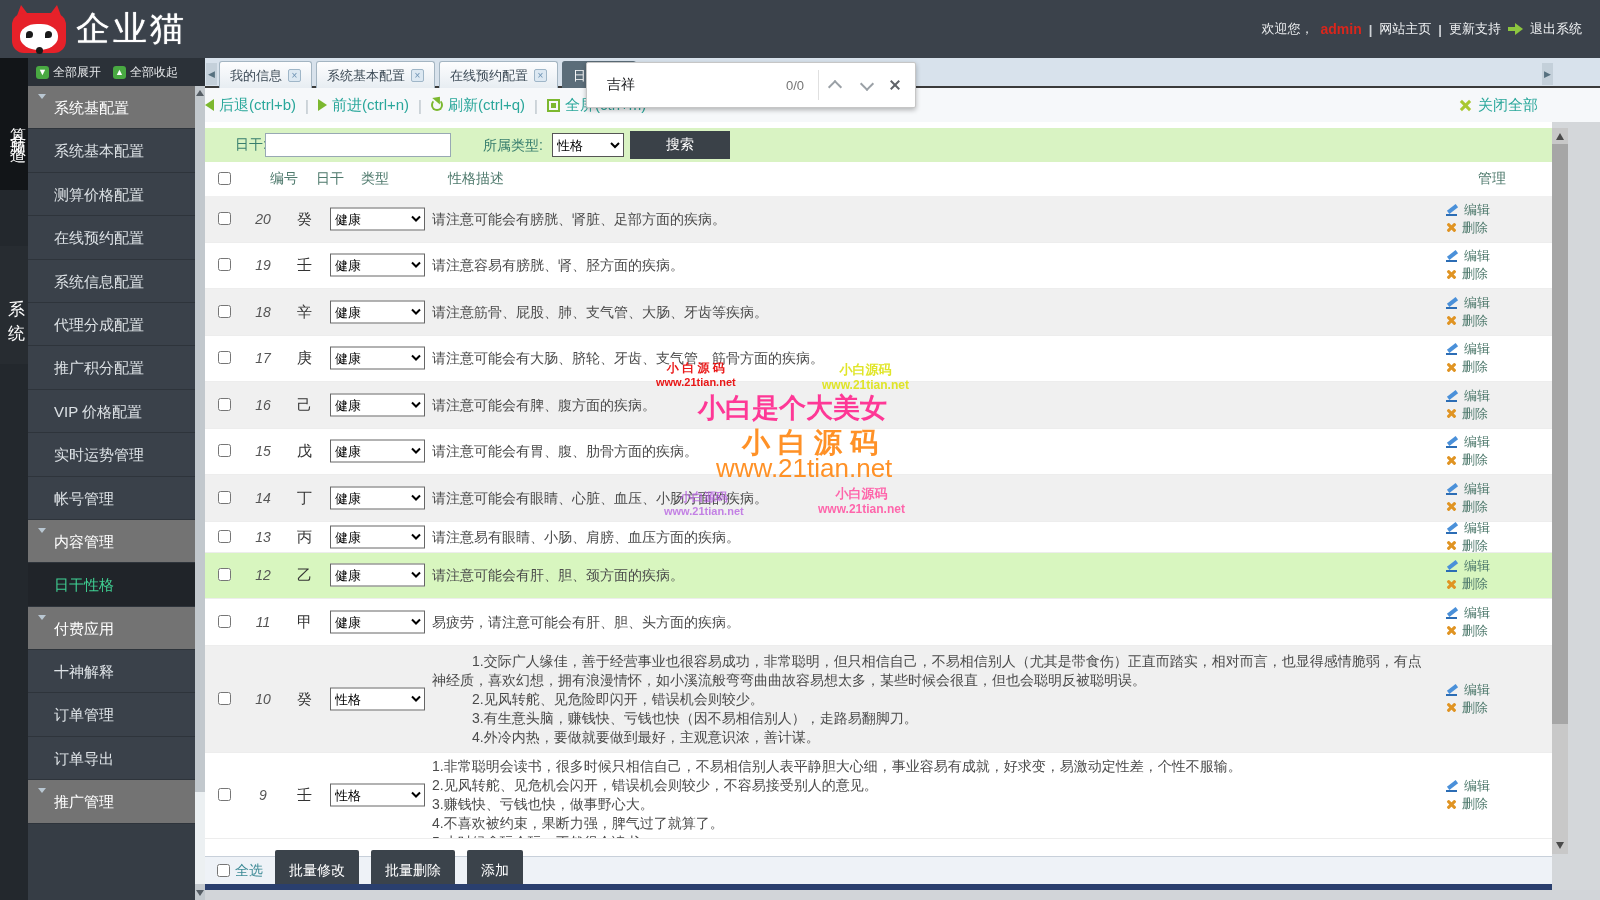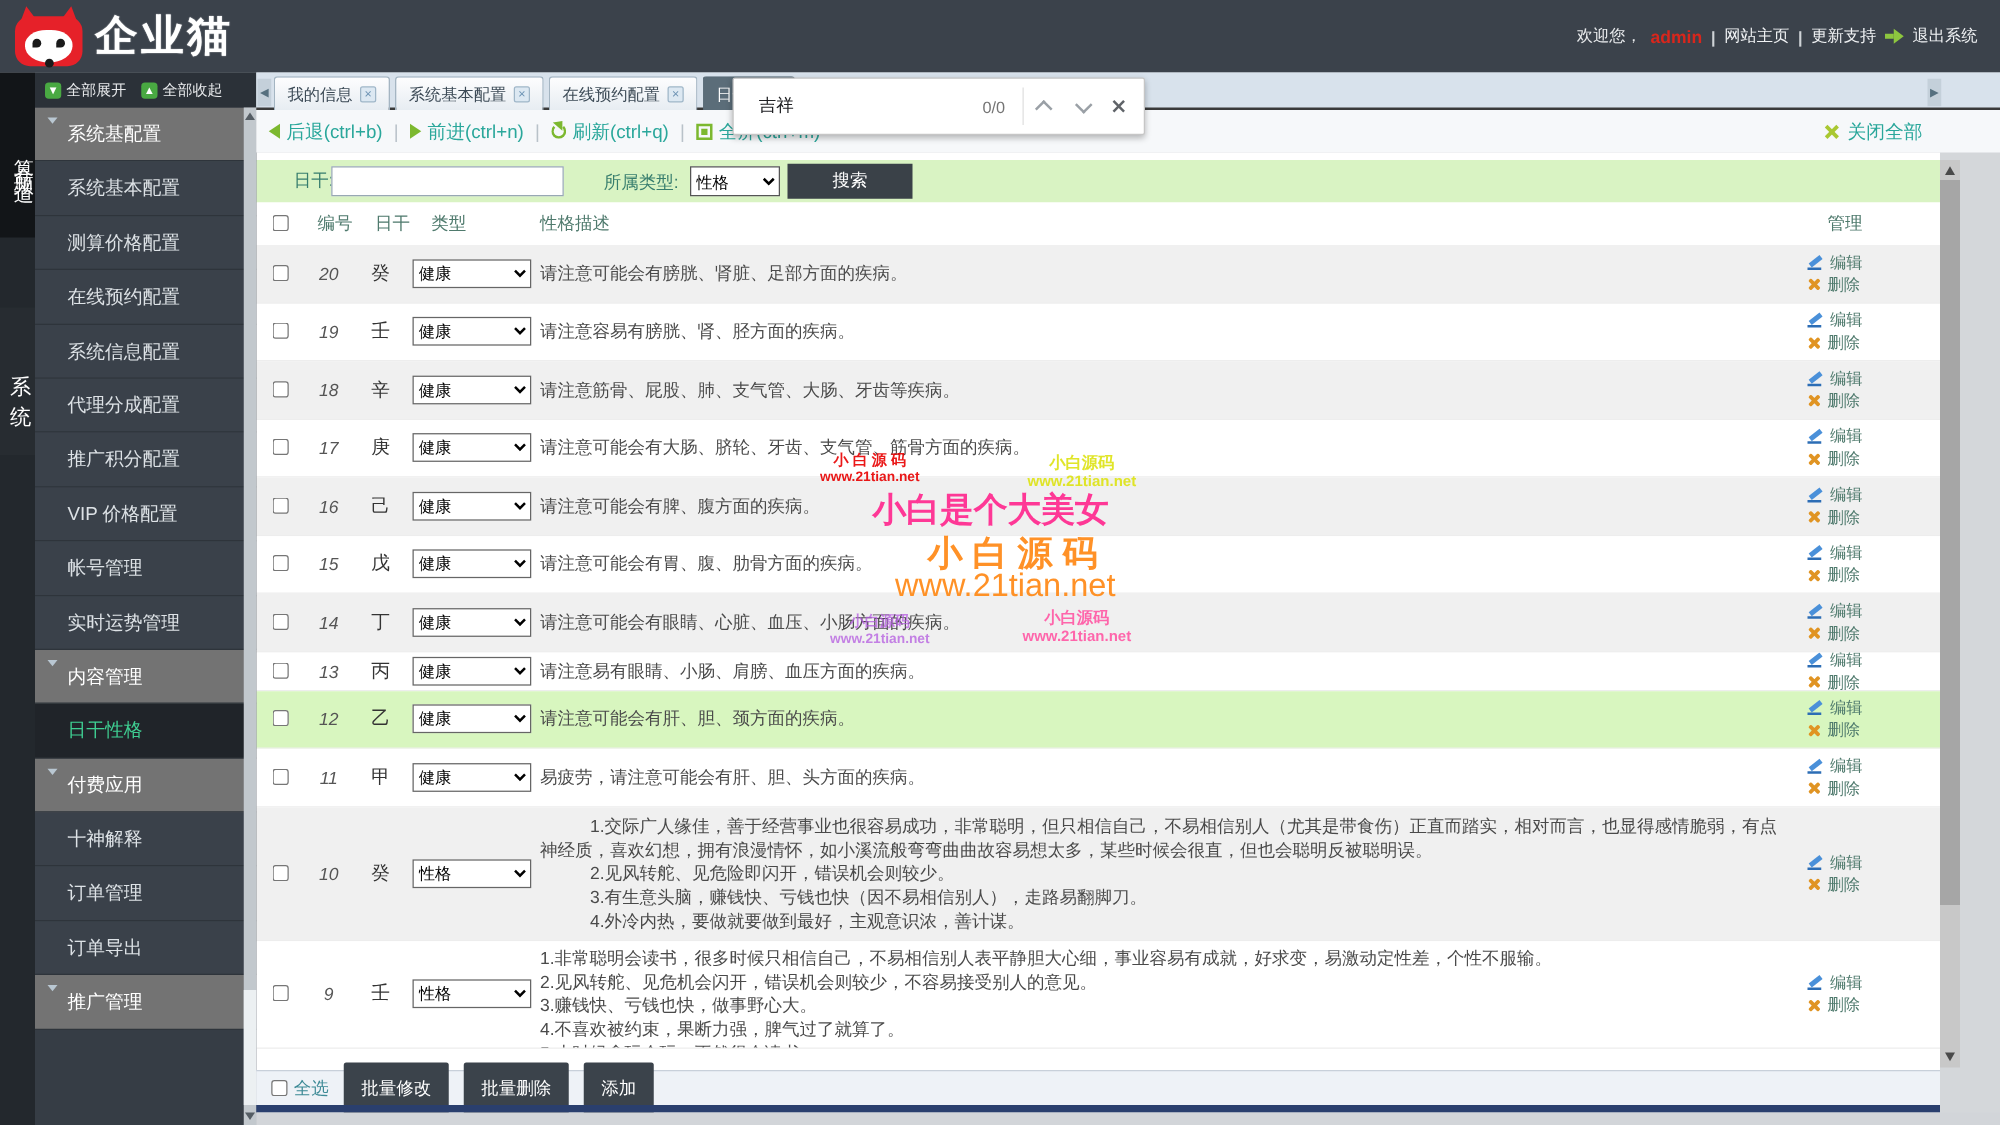--- a/index.html
+++ b/index.html
@@ -11,21 +11,21 @@
   .logo { position:absolute; left:12px; top:5px; display:flex; align-items:center; gap:10px; }
   .cat { position:relative; width:54px; height:48px; }
   .cat-body { position:absolute; left:0; bottom:0; width:54px; height:40px; background:#e62129; border-radius:12px; }
   .ear { position:absolute; top:0; width:0; height:0; }
   .ear.l { left:3px; border-left:6px solid transparent; border-right:12px solid transparent; border-bottom:16px solid #e62129; }
   .ear.r { right:3px; border-left:12px solid transparent; border-right:6px solid transparent; border-bottom:16px solid #e62129; }
   .cat-face { position:absolute; left:8px; bottom:3px; width:38px; height:26px; background:#fff; border-radius:45% 45% 50% 50%; }
   .cat-eye { position:absolute; top:7px; width:7px; height:7px; background:#1a1a1a; border-radius:50% 50% 50% 0; }
   .cat-eye.l { left:6px; } .cat-eye.r { right:6px; }
   .cat-nose { position:absolute; left:16px; bottom:-4px; width:7px; height:7px; background:#1a1a1a; border-radius:50%; }
-  .logo-text { color:#fff; font-size:34px; font-weight:bold; letter-spacing:3px; text-shadow:0 0 1px #fff; }
+  .logo-text { color:#fff; font-size:34px; font-weight:normal; letter-spacing:3px; text-shadow:0 0 1px #fff; }
   .header-right { position:absolute; right:18px; top:20px; color:#e8eaec; font-size:13px; display:flex; align-items:center; gap:7px; }
   .username { color:#d9261c; font-weight:bold; font-size:14px; }
   .hsep { color:#cfd3d7; font-weight:bold; }
   .hlink { color:#f0f2f4; cursor:pointer; }
   .icon-arrow-right { position:relative; width:15px; height:12px; display:inline-block; }
   .icon-arrow-right::before { content:""; position:absolute; left:0; top:4px; width:7px; height:4px; background:#8dc63f; }
   .icon-arrow-right::after { content:""; position:absolute; left:7px; top:0; border-top:6px solid transparent; border-bottom:6px solid transparent; border-left:8px solid #8dc63f; }
 
   
   .rail { position:absolute; left:0; top:58px; width:28px; height:842px; background:#23282d; z-index:4; }
@@ -53,21 +53,21 @@
   .tabbar { position:absolute; left:205px; top:58px; width:1395px; height:30px; background:#d8e2ec; border-bottom:2px solid #3a3a3a; z-index:6; }
   .tab-nav { position:absolute; top:5px; width:11px; height:22px; background:#c4d0da; color:#56707f; font-size:9px; line-height:22px; text-align:center; cursor:pointer; }
   .tab-nav.left { left:1px; } .tab-nav.right { right:47px; }
   .tabs { position:absolute; left:14px; top:3px; display:flex; gap:4px; }
   .tab { height:27px; line-height:25px; padding:0 10px; background:linear-gradient(#fdfdfe,#e7edf2); border:1px solid #a4b5c2; border-bottom:none; border-radius:3px 3px 0 0; font-size:13px; color:#3c4a56; display:flex; align-items:center; gap:6px; cursor:pointer; white-space:nowrap; }
   .tab.active { background:#5b6d79; color:#fff; border-color:#5b6d79; }
   .tab-x { display:inline-block; width:13px; height:13px; background:#dce8f2; border:1px solid #9fb6c8; border-radius:2px; color:#6d93b4; font-size:10px; line-height:11px; text-align:center; cursor:pointer; }
   .tab-x::before { content:"×"; }
 
   
-  .toolbar { position:absolute; left:205px; top:88px; width:1395px; height:34px; background:#f6f8fa; display:flex; align-items:center; padding-left:10px; font-size:15px; color:#2aa79b; z-index:5; }
+  .toolbar { position:absolute; left:205px; top:88px; width:1395px; height:34px; background:#f6f8fa; display:flex; align-items:center; font-size:15px; color:#2aa79b; z-index:5; }
   .tool-item { display:flex; align-items:center; gap:5px; cursor:pointer; }
   .tsep { color:#b9c2c9; margin:0 9px; }
   .icon-back, .icon-fwd { width:0; height:0; display:inline-block; }
   .icon-back { border-top:6px solid transparent; border-bottom:6px solid transparent; border-right:9px solid #7cb82f; }
   .icon-fwd { border-top:6px solid transparent; border-bottom:6px solid transparent; border-left:9px solid #7cb82f; }
   .icon-refresh { width:12px; height:12px; border:2.5px solid #7cb82f; border-radius:50%; border-top-color:transparent; position:relative; display:inline-block; }
   .icon-refresh::after { content:""; position:absolute; top:-5px; right:-2px; border-left:5px solid transparent; border-right:5px solid transparent; border-bottom:6px solid #7cb82f; transform:rotate(40deg); }
   .icon-full { width:13px; height:13px; border:2px solid #7cb82f; position:relative; display:inline-block; }
   .icon-full::after { content:""; position:absolute; left:2px; top:2px; width:5px; height:5px; background:#7cb82f; }
   .close-all { margin-left:auto; margin-right:62px; display:flex; align-items:center; gap:6px; cursor:pointer; }
@@ -79,21 +79,21 @@
   .content { position:absolute; left:205px; top:122px; width:1347px; height:734px; background:#fff; overflow:hidden; z-index:1; }
   .filterbar { position:absolute; left:0; top:6px; width:100%; height:34px; background:#d9f3c3; display:flex; align-items:center; }
   .f-label { color:#377d6d; font-size:14px; }
   .f-label.gan { margin-left:30px; }
   .gan-input { position:absolute; left:60px; top:5px; width:186px; height:24px; border:1px solid #98a8b4; background:#fff; font-size:13px; padding:0 5px; }
   .f-label.type { position:absolute; left:278px; top:9px; }
   .type-select { position:absolute; left:347px; top:5px; width:72px; height:24px; font-size:13px; border:1px solid #555; background:#fff; }
   .search-btn { position:absolute; left:425px; top:3px; width:100px; height:28px; background:#3a4148; color:#fff; font-size:14px; border:none; cursor:pointer; }
   .thead { position:absolute; left:0; top:40px; width:100%; height:34px; background:#fff; color:#4f7a6d; font-size:14px; }
   .thead input { position:absolute; left:13px; top:10px; width:13px; height:13px; }
-  .th { position:absolute; top:8px; }
+  .th { position:absolute; top:8px;margin-left:16px; }
   .th.c0 { left:49px; } .th.c1 { left:95px; } .th.c2 { left:140px; } .th.c3 { left:227px; } .th.c4 { left:1257px; }
   .rows { position:absolute; left:0; top:74px; width:100%; }
   .row { position:relative; width:100%; overflow:hidden; border-bottom:1px solid #ededed; background:#fff; }
   .row.alt { background:#f0f0f0; }
   .row.hl { background:#d8f6bf; }
   .row input[type=checkbox] { position:absolute; left:13px; top:50%; margin-top:-7px; width:13px; height:13px; }
   .cell-id { position:absolute; left:42px; width:32px; top:50%; transform:translateY(-50%); color:#555; font-size:14px; text-align:center;font-style:italic; }
   .cell-gan { position:absolute; left:92px; top:50%; transform:translateY(-50%); color:#333; font-size:15px; }
   .cell-type { position:absolute; left:125px; top:50%; transform:translateY(-50%); width:95px; height:23px; font-size:13px; border:1px solid #666; background:#fff; }
   .cell-desc { position:absolute; left:227px; right:130px; top:50%; transform:translateY(-50%); color:#4a4a4a; font-size:14px; line-height:19px; }
@@ -188,22 +188,22 @@
     </div>
     <div class="side-menu" id="side-menu">
         <div class="side-item group"><span class="g-arrow"></span><span>系统基配置</span></div>
         <div class="side-item item"><span>系统基本配置</span></div>
         <div class="side-item item"><span>测算价格配置</span></div>
         <div class="side-item item"><span>在线预约配置</span></div>
         <div class="side-item item"><span>系统信息配置</span></div>
         <div class="side-item item"><span>代理分成配置</span></div>
         <div class="side-item item"><span>推广积分配置</span></div>
         <div class="side-item item"><span>VIP 价格配置</span></div>
+        <div class="side-item item"><span>实时运势管理</span></div>
         <div class="side-item item"><span>帐号管理</span></div>
-        <div class="side-item item"><span>实时运势管理</span></div>
         <div class="side-item group"><span class="g-arrow"></span><span>内容管理</span></div>
         <div class="side-item active"><span>日干性格</span></div>
         <div class="side-item group"><span class="g-arrow"></span><span>付费应用</span></div>
         <div class="side-item item"><span>十神解释</span></div>
         <div class="side-item item"><span>订单管理</span></div>
         <div class="side-item item"><span>订单导出</span></div>
         <div class="side-item group"><span class="g-arrow"></span><span>推广管理</span></div>
       </div>
     <div class="side-scroll">
       <span class="ss-arrow up"></span>

